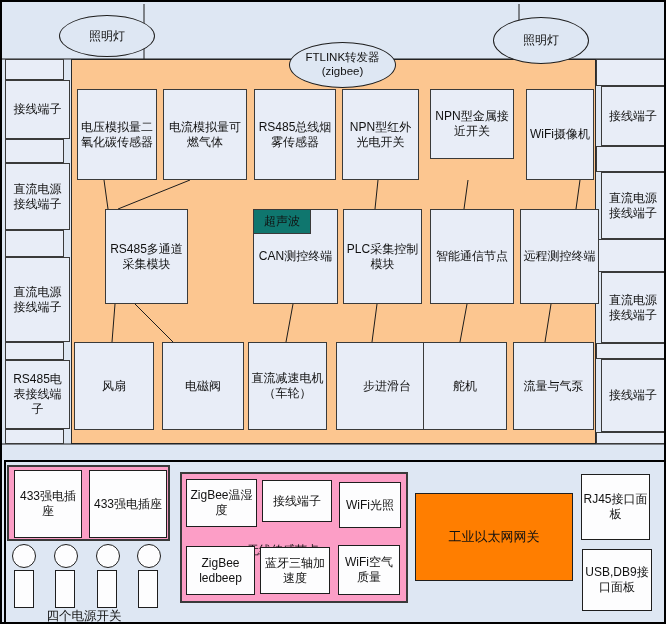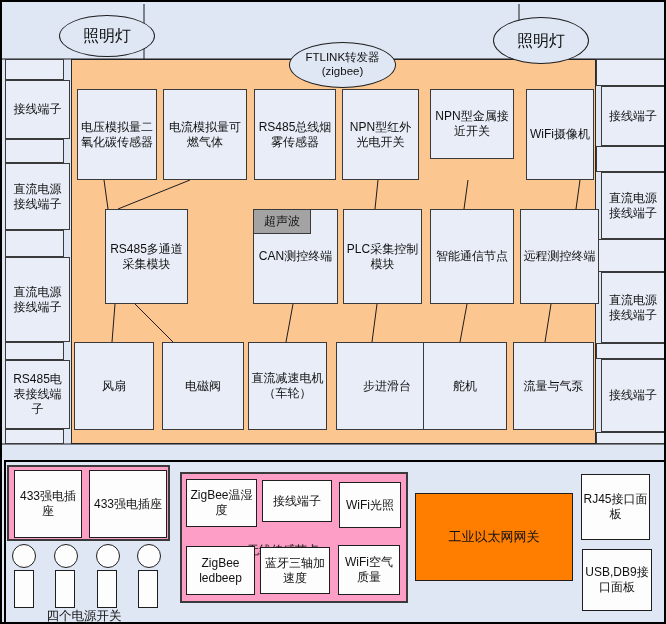--- a/index.html
+++ b/index.html
@@ -13,25 +13,25 @@
   #wires{position:absolute;left:0;top:0;z-index:2;pointer-events:none;}
   .box{
     background:#e8edf7;border:1.5px solid #3a3a3a;z-index:3;
     display:flex;align-items:center;justify-content:center;
     text-align:center;font-size:12px;line-height:1.25;padding:2px;
   }
   .strip{background:#e8edf7;border:1px solid #3a3a3a;z-index:3;}
   .ellipse{
     background:#dee7f3;border:1.3px solid #1e1e1e;border-radius:50%;z-index:4;
     display:flex;align-items:center;justify-content:center;
-    text-align:center;font-size:16px;line-height:1.2;white-space:pre-line;
+    text-align:center;font-size:12px;line-height:1.2;white-space:pre-line;
   }
   .toptitle{z-index:3;font-size:12.5px;text-align:center;}
   .subtag{
-    background:#a3a3a3;border:1.5px solid #3a3a3a;z-index:4;
+    background:#0f766e;border:1.5px solid #3a3a3a;z-index:4;
     display:flex;align-items:center;justify-content:center;font-size:12px;
   }
   .section{border:2px solid #000;z-index:1;}
   .pinkc{background:#fc9ec6;border:2px solid #3a3a3a;z-index:2;}
   .wbox{
     background:#fdfdfe;border:1.5px solid #1e1e1e;z-index:3;
     display:flex;align-items:center;justify-content:center;
     text-align:center;font-size:12px;line-height:1.25;padding:1px;
   }
   .knob{background:#fdfdfe;border:1.3px solid #1e1e1e;border-radius:50%;z-index:3;}

